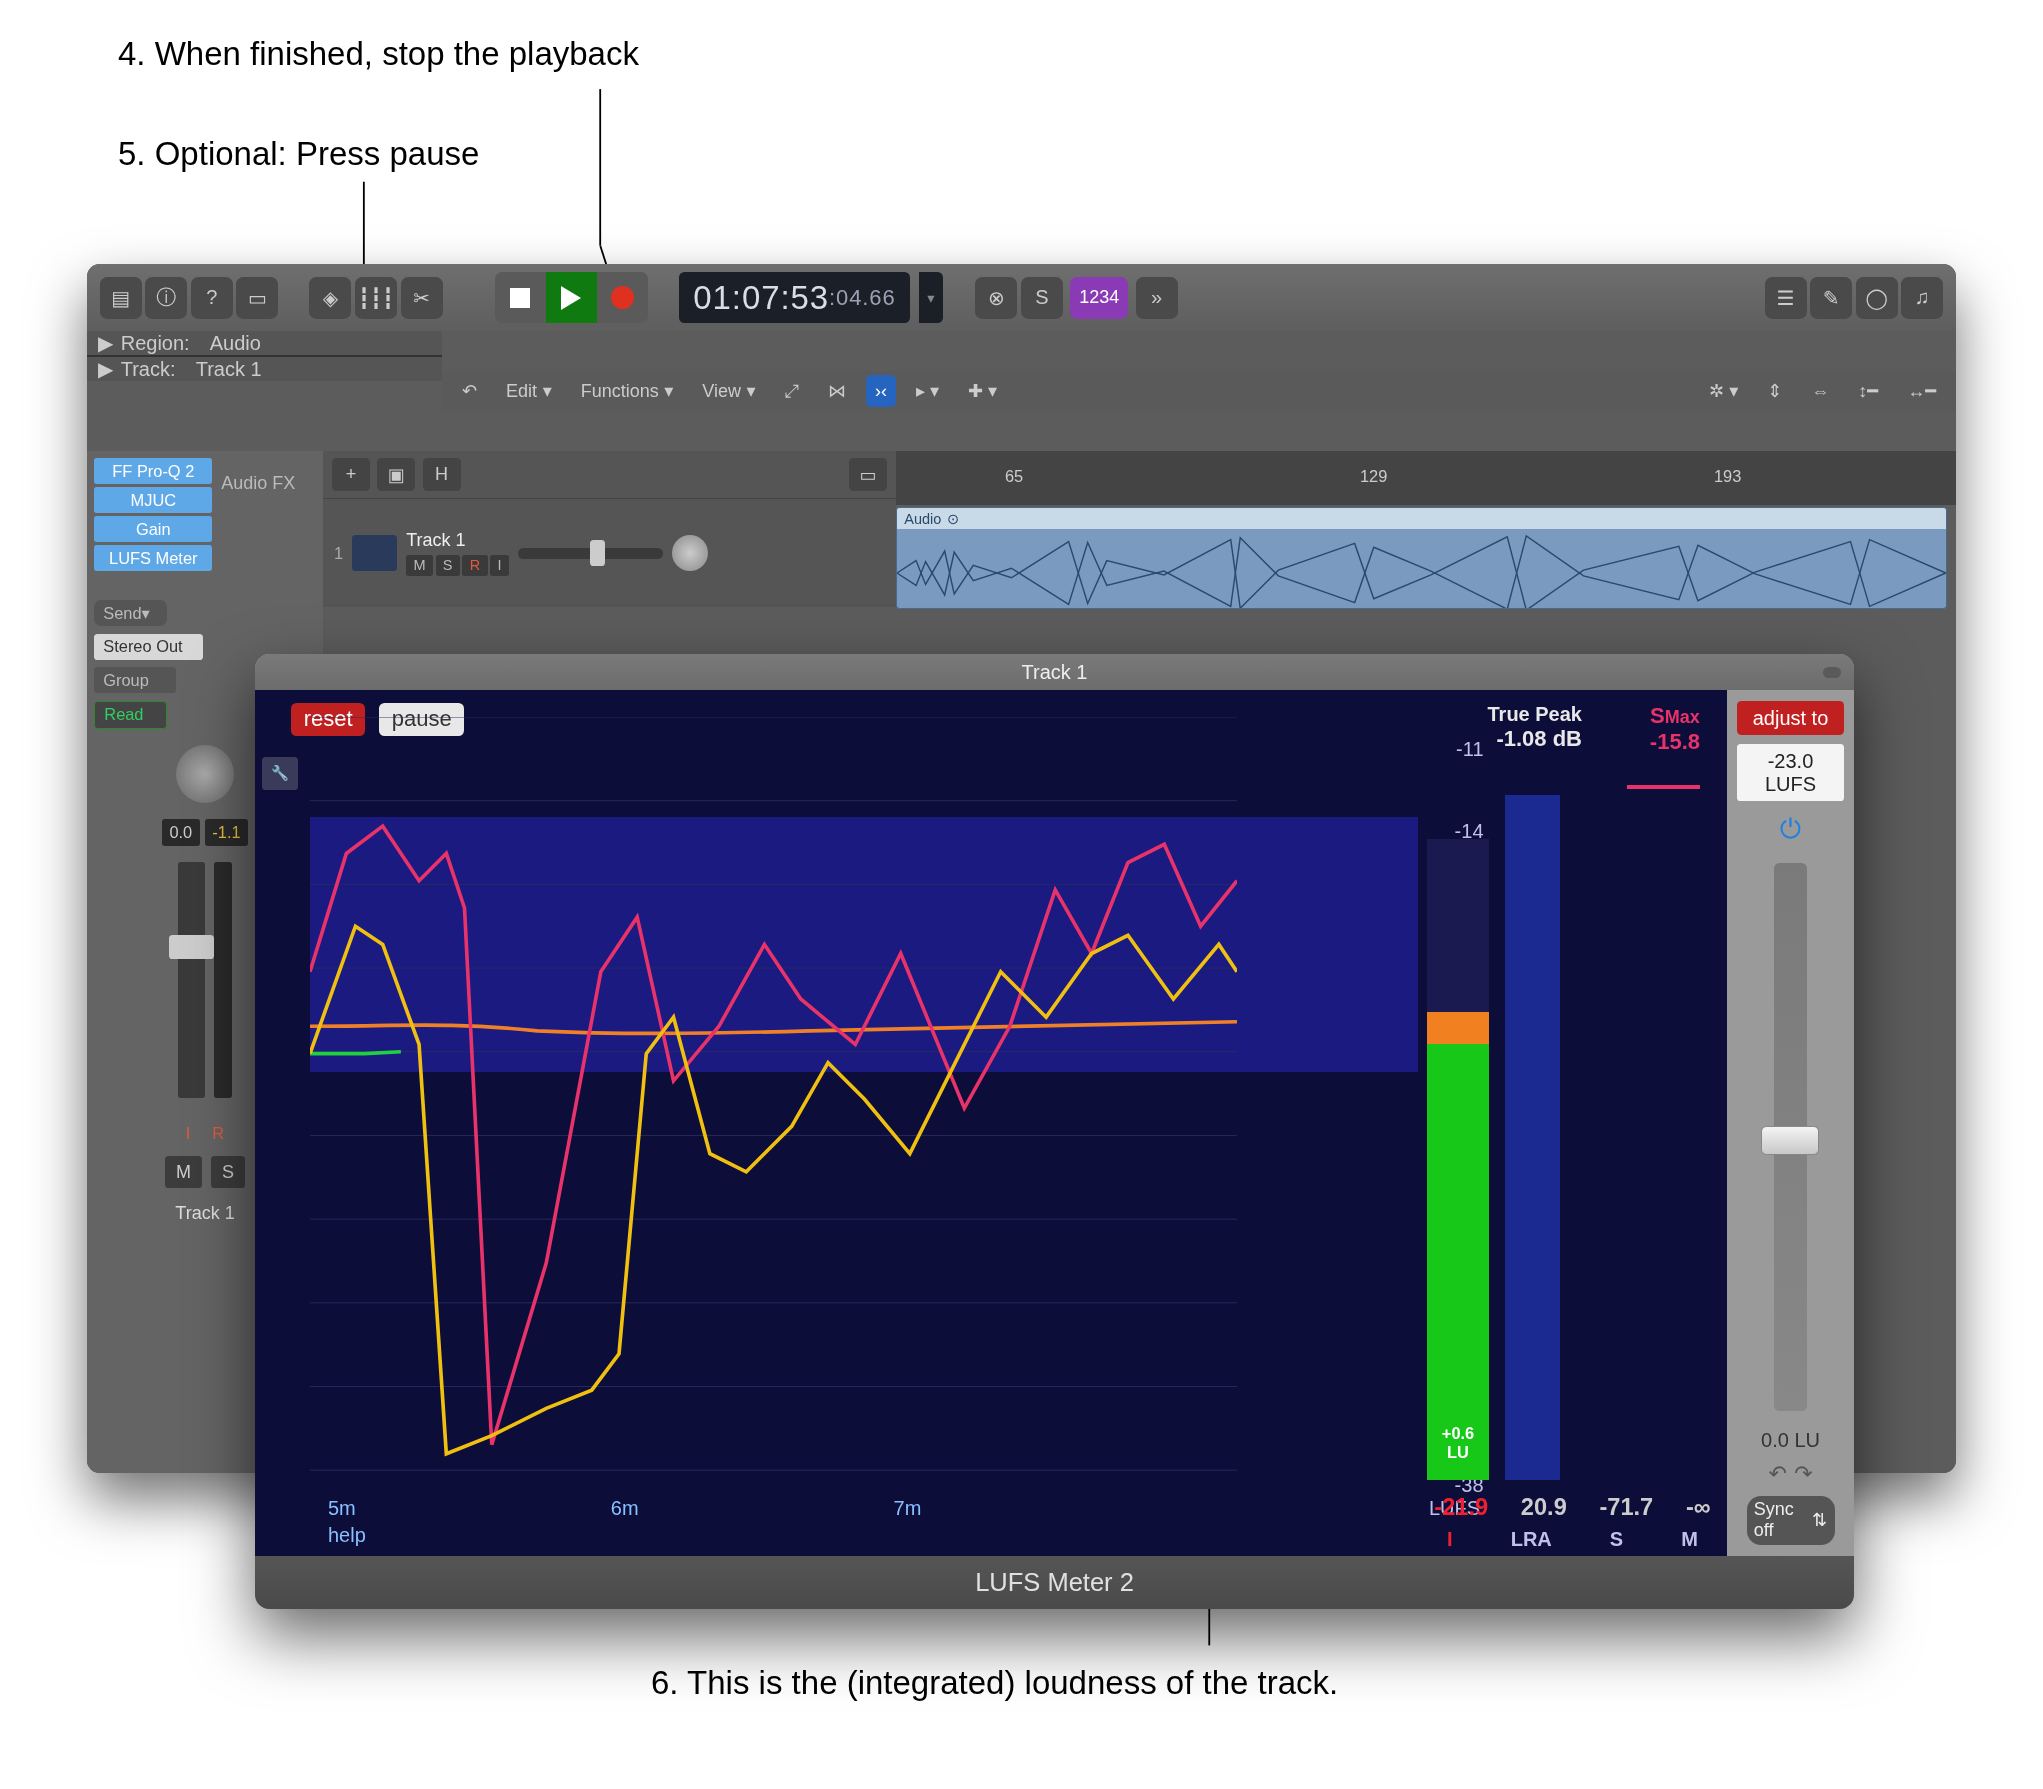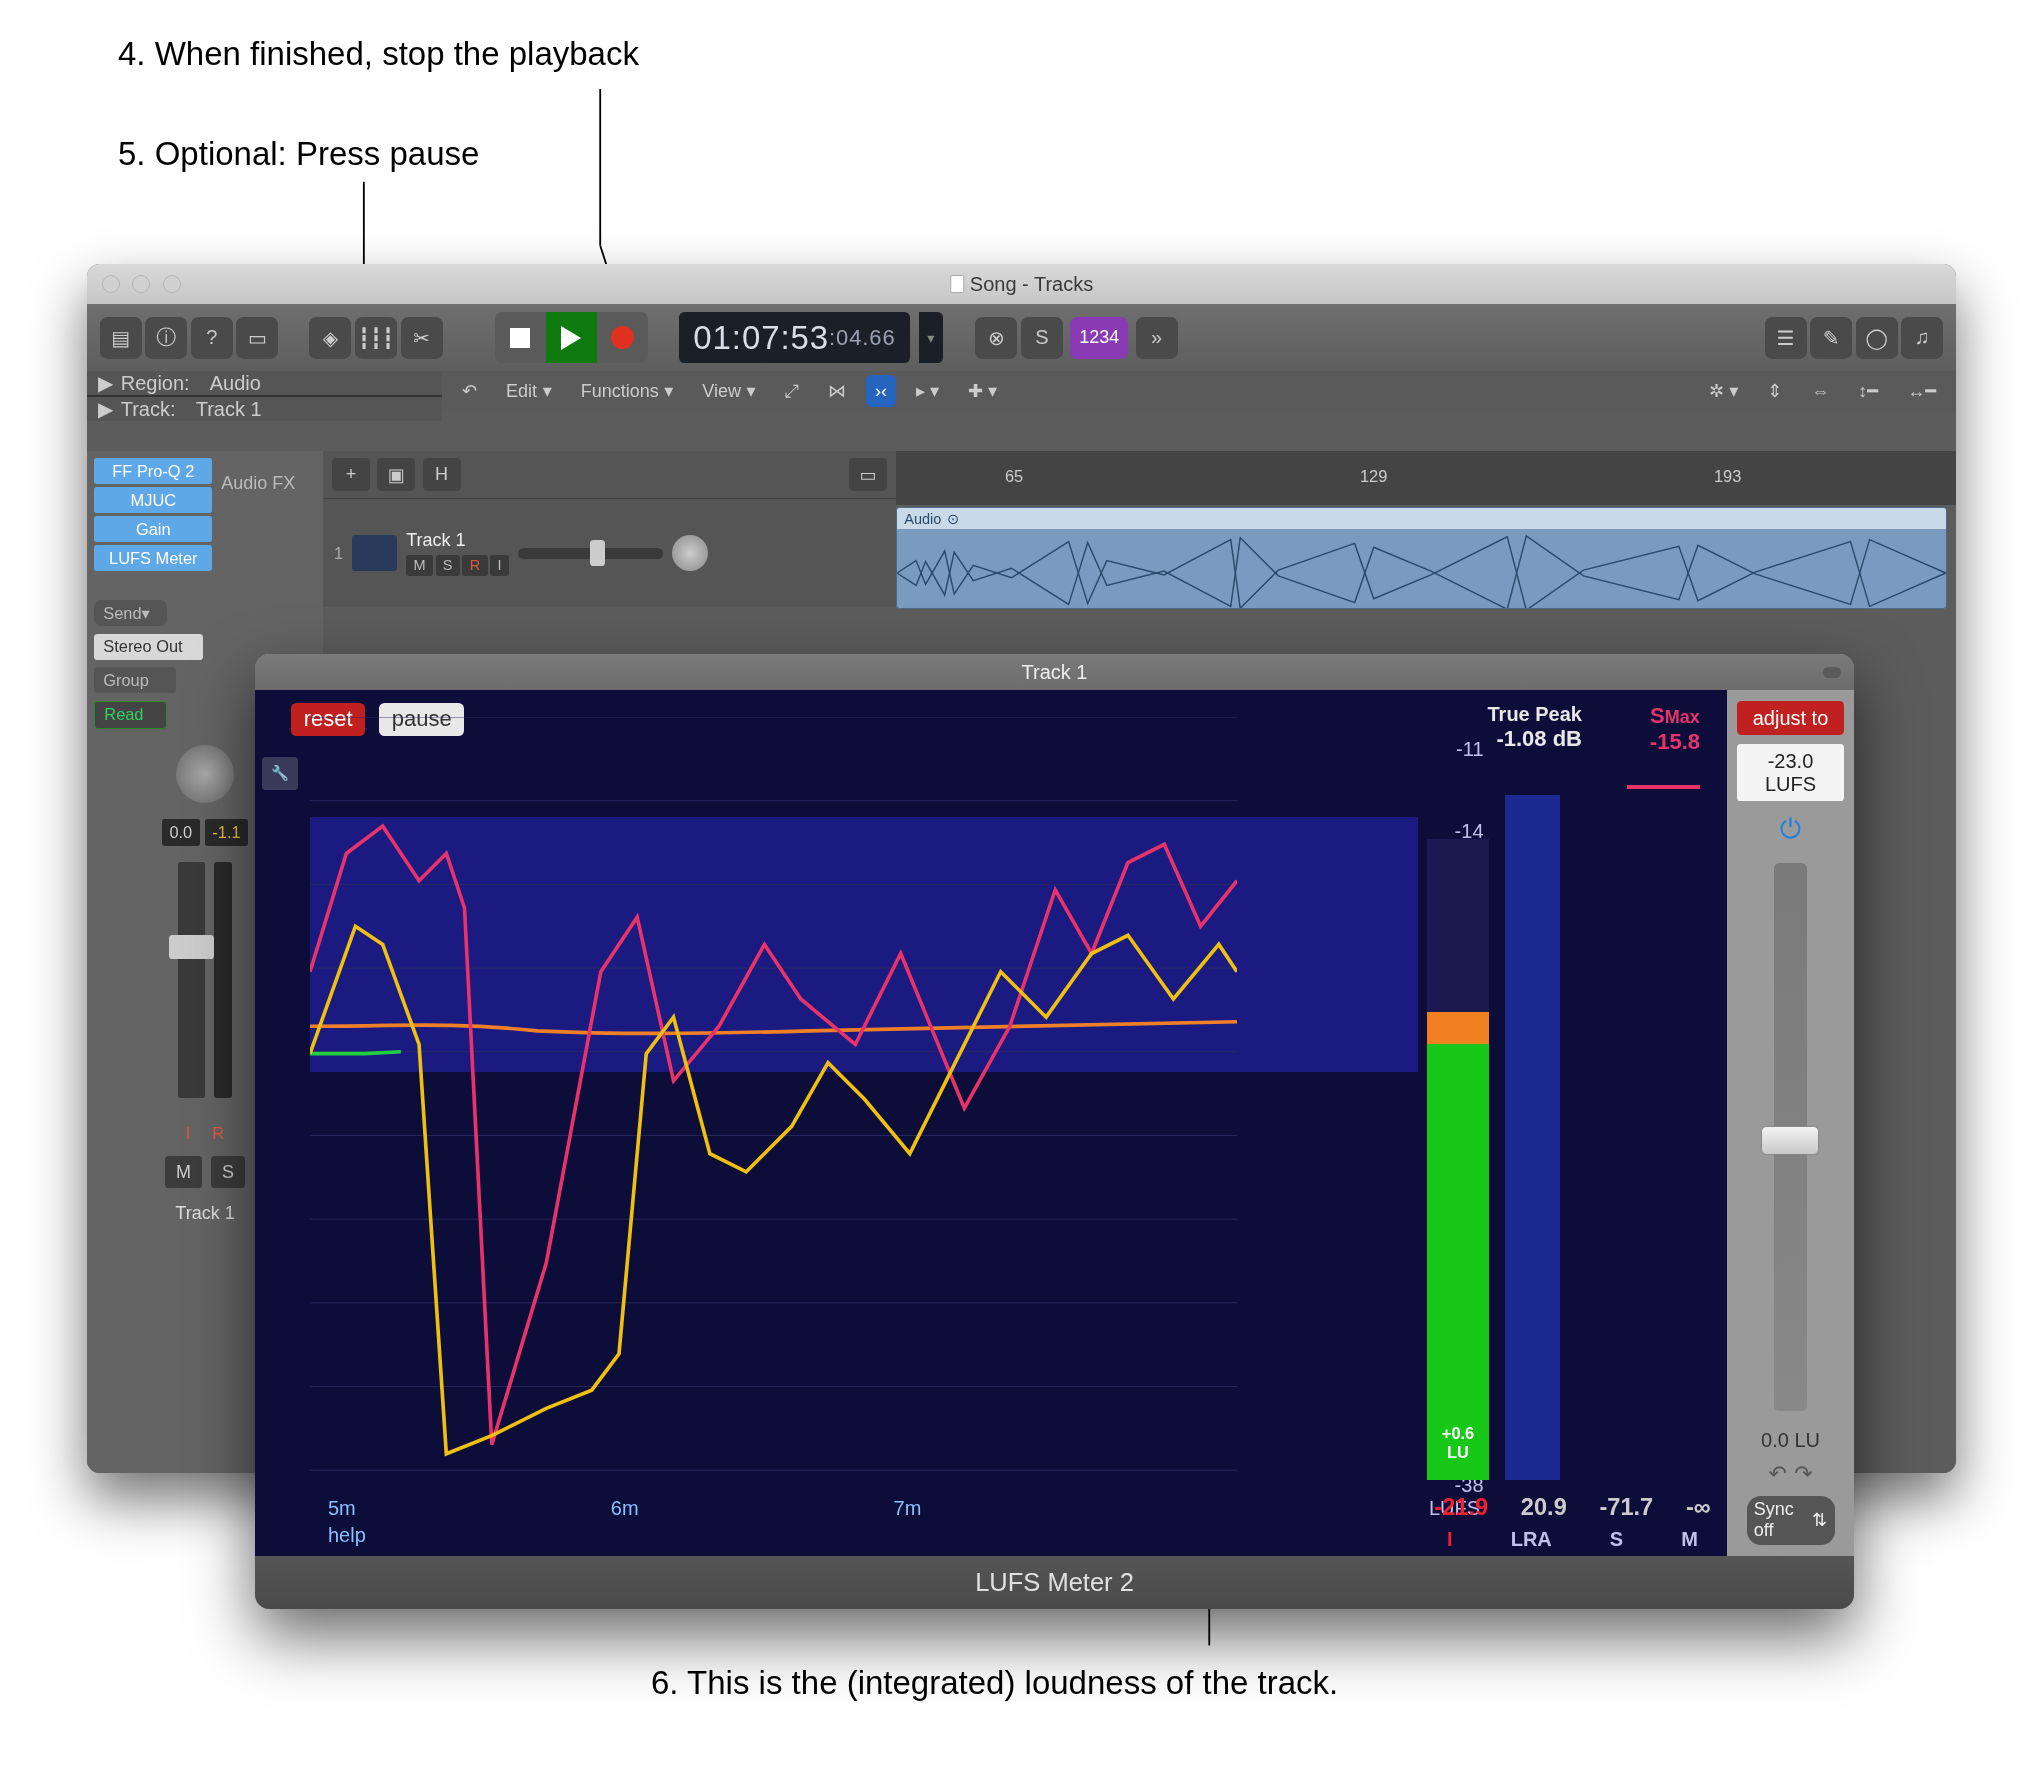--- a/index.html
+++ b/index.html
@@ -168,31 +168,20 @@
 
 <svg class="connectors" width="2044" height="1789" viewBox="0 0 2248 1968">
   <line x1="660" y1="98" x2="660" y2="270" stroke="#000" stroke-width="2"></line>
   <line x1="660" y1="270" x2="695" y2="380" stroke="#000" stroke-width="2"></line>
   <line x1="400" y1="200" x2="400" y2="700" stroke="#000" stroke-width="2"></line>
   <line x1="400" y1="700" x2="470" y2="790" stroke="#000" stroke-width="2"></line>
   <line x1="1330" y1="1810" x2="1330" y2="1690" stroke="#000" stroke-width="2"></line>
 </svg>
 
 <div class="main-window">
-  <div class="titlebar">
-    <div class="traffic">
-      <div class="tl"></div>
-      <div class="tl"></div>
-      <div class="tl"></div>
-    </div>
-    <div class="win-title">
-      <span class="doc-icon"></span>
-      <span>Song - Tracks</span>
-    </div>
-  </div>
 
   <div class="toolbar">
     <div class="tb-group">
       <div class="tb-btn">▤</div>
       <div class="tb-btn">ⓘ</div>
       <div class="tb-btn">?</div>
       <div class="tb-btn">▭</div>
     </div>
     <div style="width:16.4px"></div>
     <div class="tb-group">

